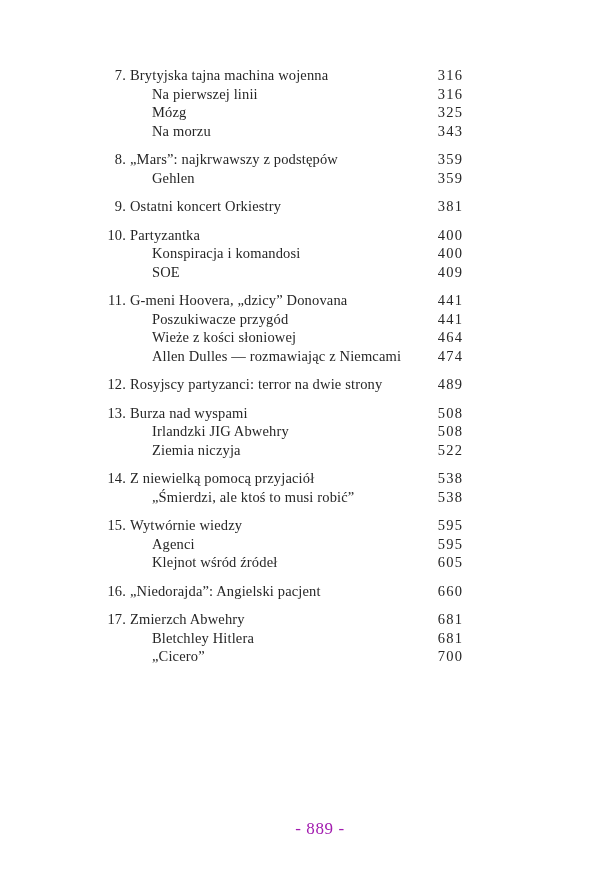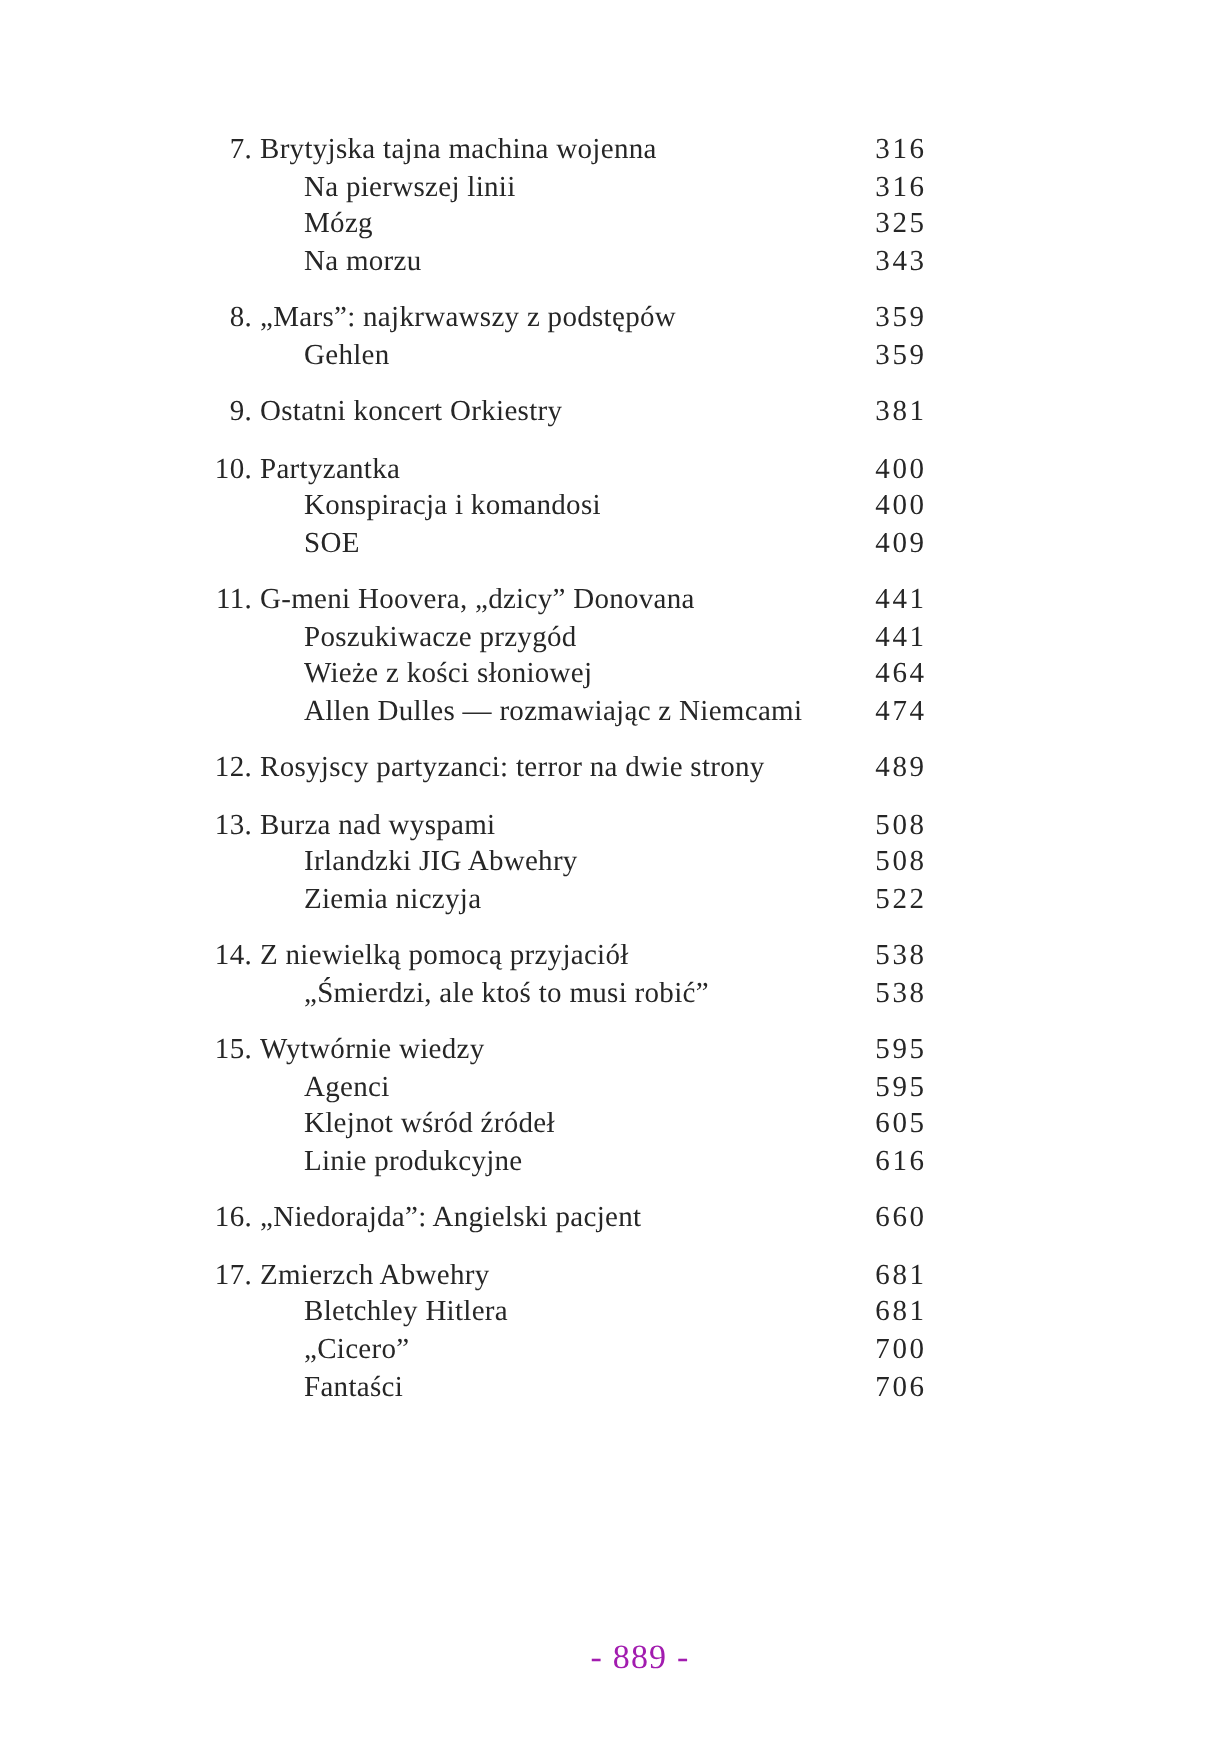--- a/index.html
+++ b/index.html
@@ -195,24 +195,20 @@
   <div class="row sub">
     <span class="left"><span>Agenci</span></span>
     <span class="pgnum">595</span>
   </div>
 
   <div class="row sub">
     <span class="left"><span>Klejnot wśród źródeł</span></span>
     <span class="pgnum">605</span>
   </div>
 
-  <div class="row sub">
-    <span class="left"><span>Linie produkcyjne</span></span>
-    <span class="pgnum">616</span>
-  </div>
 
 </div>
 
   <div class="section">
     <div class="row chapter">
       <span class="left"><span class="num">16.</span><span>„Niedorajda”: Angielski pacjent</span></span>
       <span class="pgnum">660</span>
     </div>
   </div>
 
@@ -225,21 +221,17 @@
   <div class="row sub">
     <span class="left"><span>Bletchley Hitlera</span></span>
     <span class="pgnum">681</span>
   </div>
 
   <div class="row sub">
     <span class="left"><span>„Cicero”</span></span>
     <span class="pgnum">700</span>
   </div>
 
-  <div class="row sub">
-    <span class="left"><span>Fantaści</span></span>
-    <span class="pgnum">706</span>
-  </div>
 
 </div>
 </main>
   <div class="footer">- 889 -</div>
 </div>
 
 </body></html>

